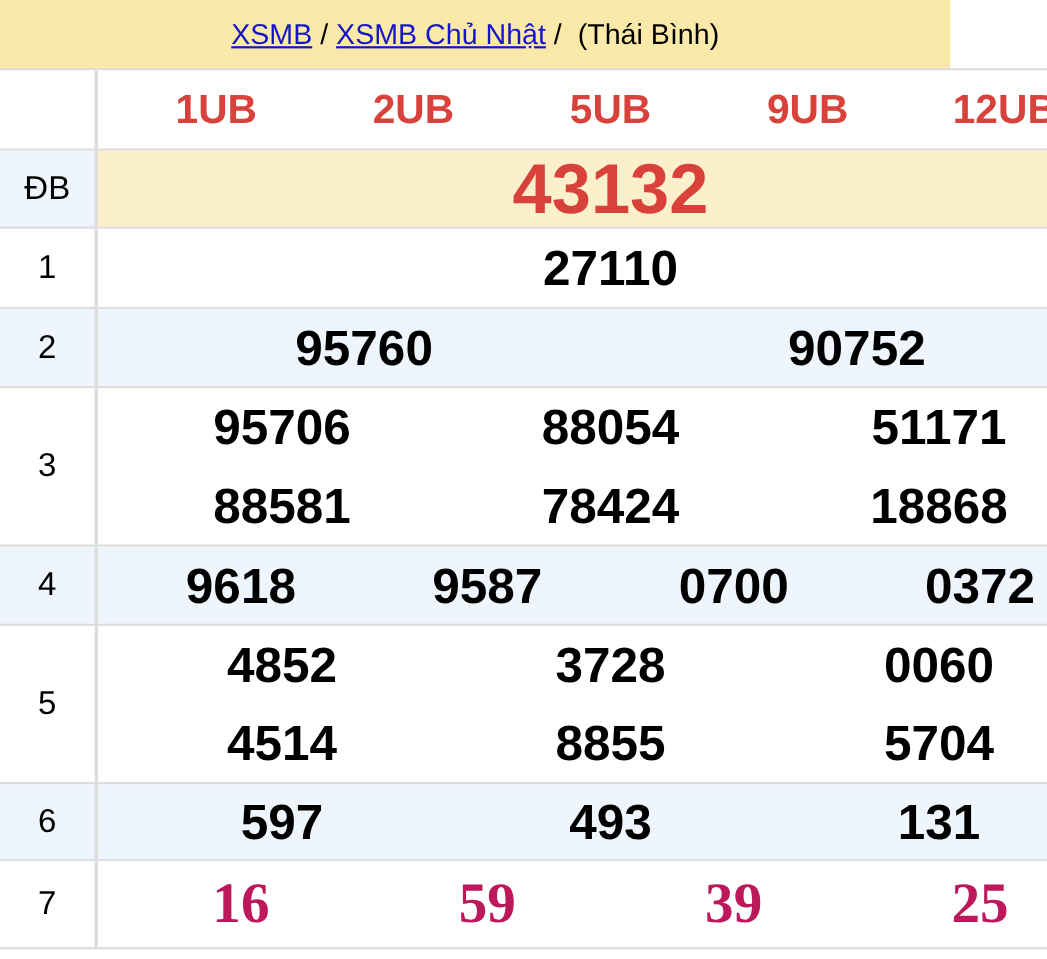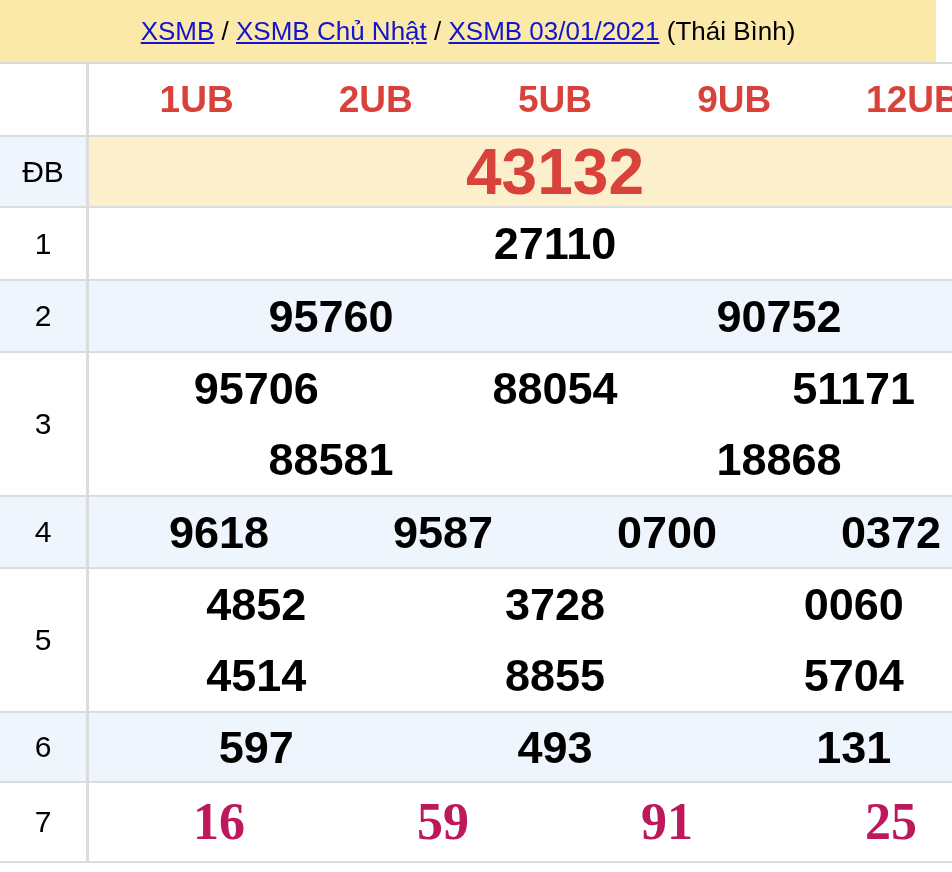--- a/index.html
+++ b/index.html
@@ -3,21 +3,21 @@
 <meta charset="utf-8">
 <style>
   * { margin: 0; padding: 0; box-sizing: border-box; }
   html, body {
     width: 952px; height: 872px;
     overflow: hidden;
     background: #ffffff;
     font-family: "Liberation Sans", sans-serif;
   }
   .banner {
-    width: 936px; height: 62px;
+    width: 864px; height: 62px;
     background: #fae9a8;
     display: flex; align-items: center; justify-content: center;
     font-size: 26px; color: #000;
   }
   .banner a {
     color: #1414cc;
     text-decoration: underline;
     cursor: pointer;
   }
   .banner .sep, .banner .suffix { white-space: pre; color: #000; }
@@ -66,21 +66,20 @@
 </head>
 <body>
 
 <div class="page">
 
   <div class="banner">
     <a>XSMB</a>
     <span class="sep"> / </span>
     <a>XSMB Chủ Nhật</a>
     <span class="sep"> / </span>
-    <a>XSMB 03/01/2021</a>
     <span class="suffix"> (Thái Bình)</span>
   </div>
 
   <div class="table">
     <div class="trow header-row" style="height:73px">
       <div class="label-cell"></div>
       <div class="content">
         <div class="line" id="header-line">
             <div class="num">1UB</div>
             <div class="num">2UB</div>
@@ -119,20 +118,21 @@
         <div class="trow" style="height: 144px;">
           <div class="label-cell">3</div>
           <div class="content">
             <div class="line">
               <div class="num">95706</div>
               <div class="num">88054</div>
               <div class="num">51171</div>
             </div>
             <div class="line">
               <div class="num">88581</div>
+              <div class="num">78424</div>
               <div class="num">18868</div>
             </div>
           </div>
         </div>
         <div class="trow striped" style="height: 72px;">
           <div class="label-cell">4</div>
           <div class="content">
             <div class="line">
               <div class="num">9618</div>
               <div class="num">9587</div>
@@ -165,21 +165,21 @@
               <div class="num">131</div>
             </div>
           </div>
         </div>
         <div class="trow red-row" style="height: 80px;">
           <div class="label-cell">7</div>
           <div class="content">
             <div class="line">
               <div class="num">16</div>
               <div class="num">59</div>
-              <div class="num">91</div>
+              <div class="num">39</div>
               <div class="num">25</div>
             </div>
           </div>
         </div>
       </div>
   </div>
 
 </div>
 
 </body></html>

